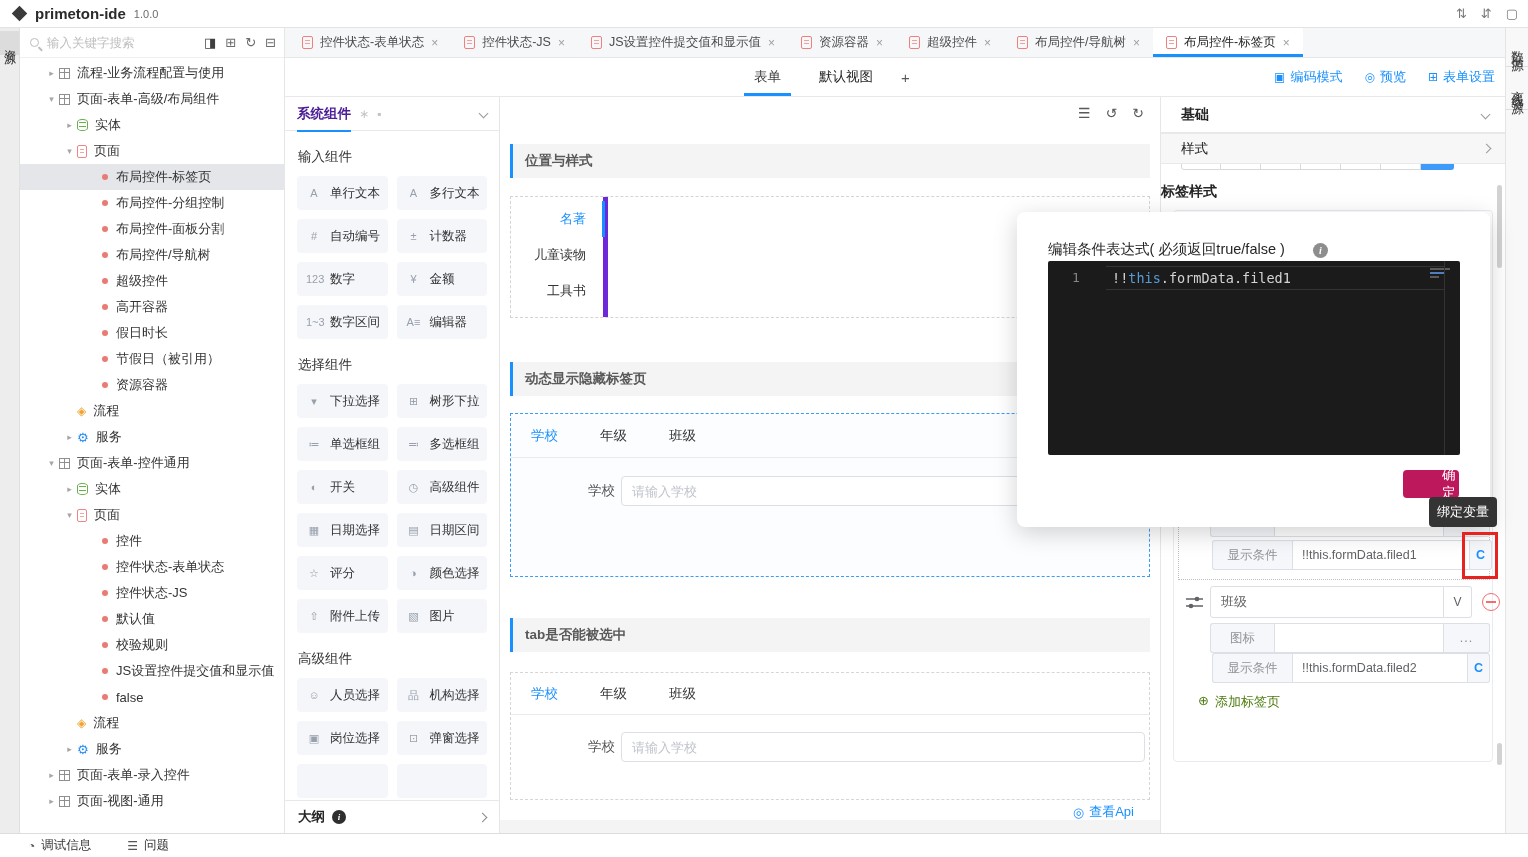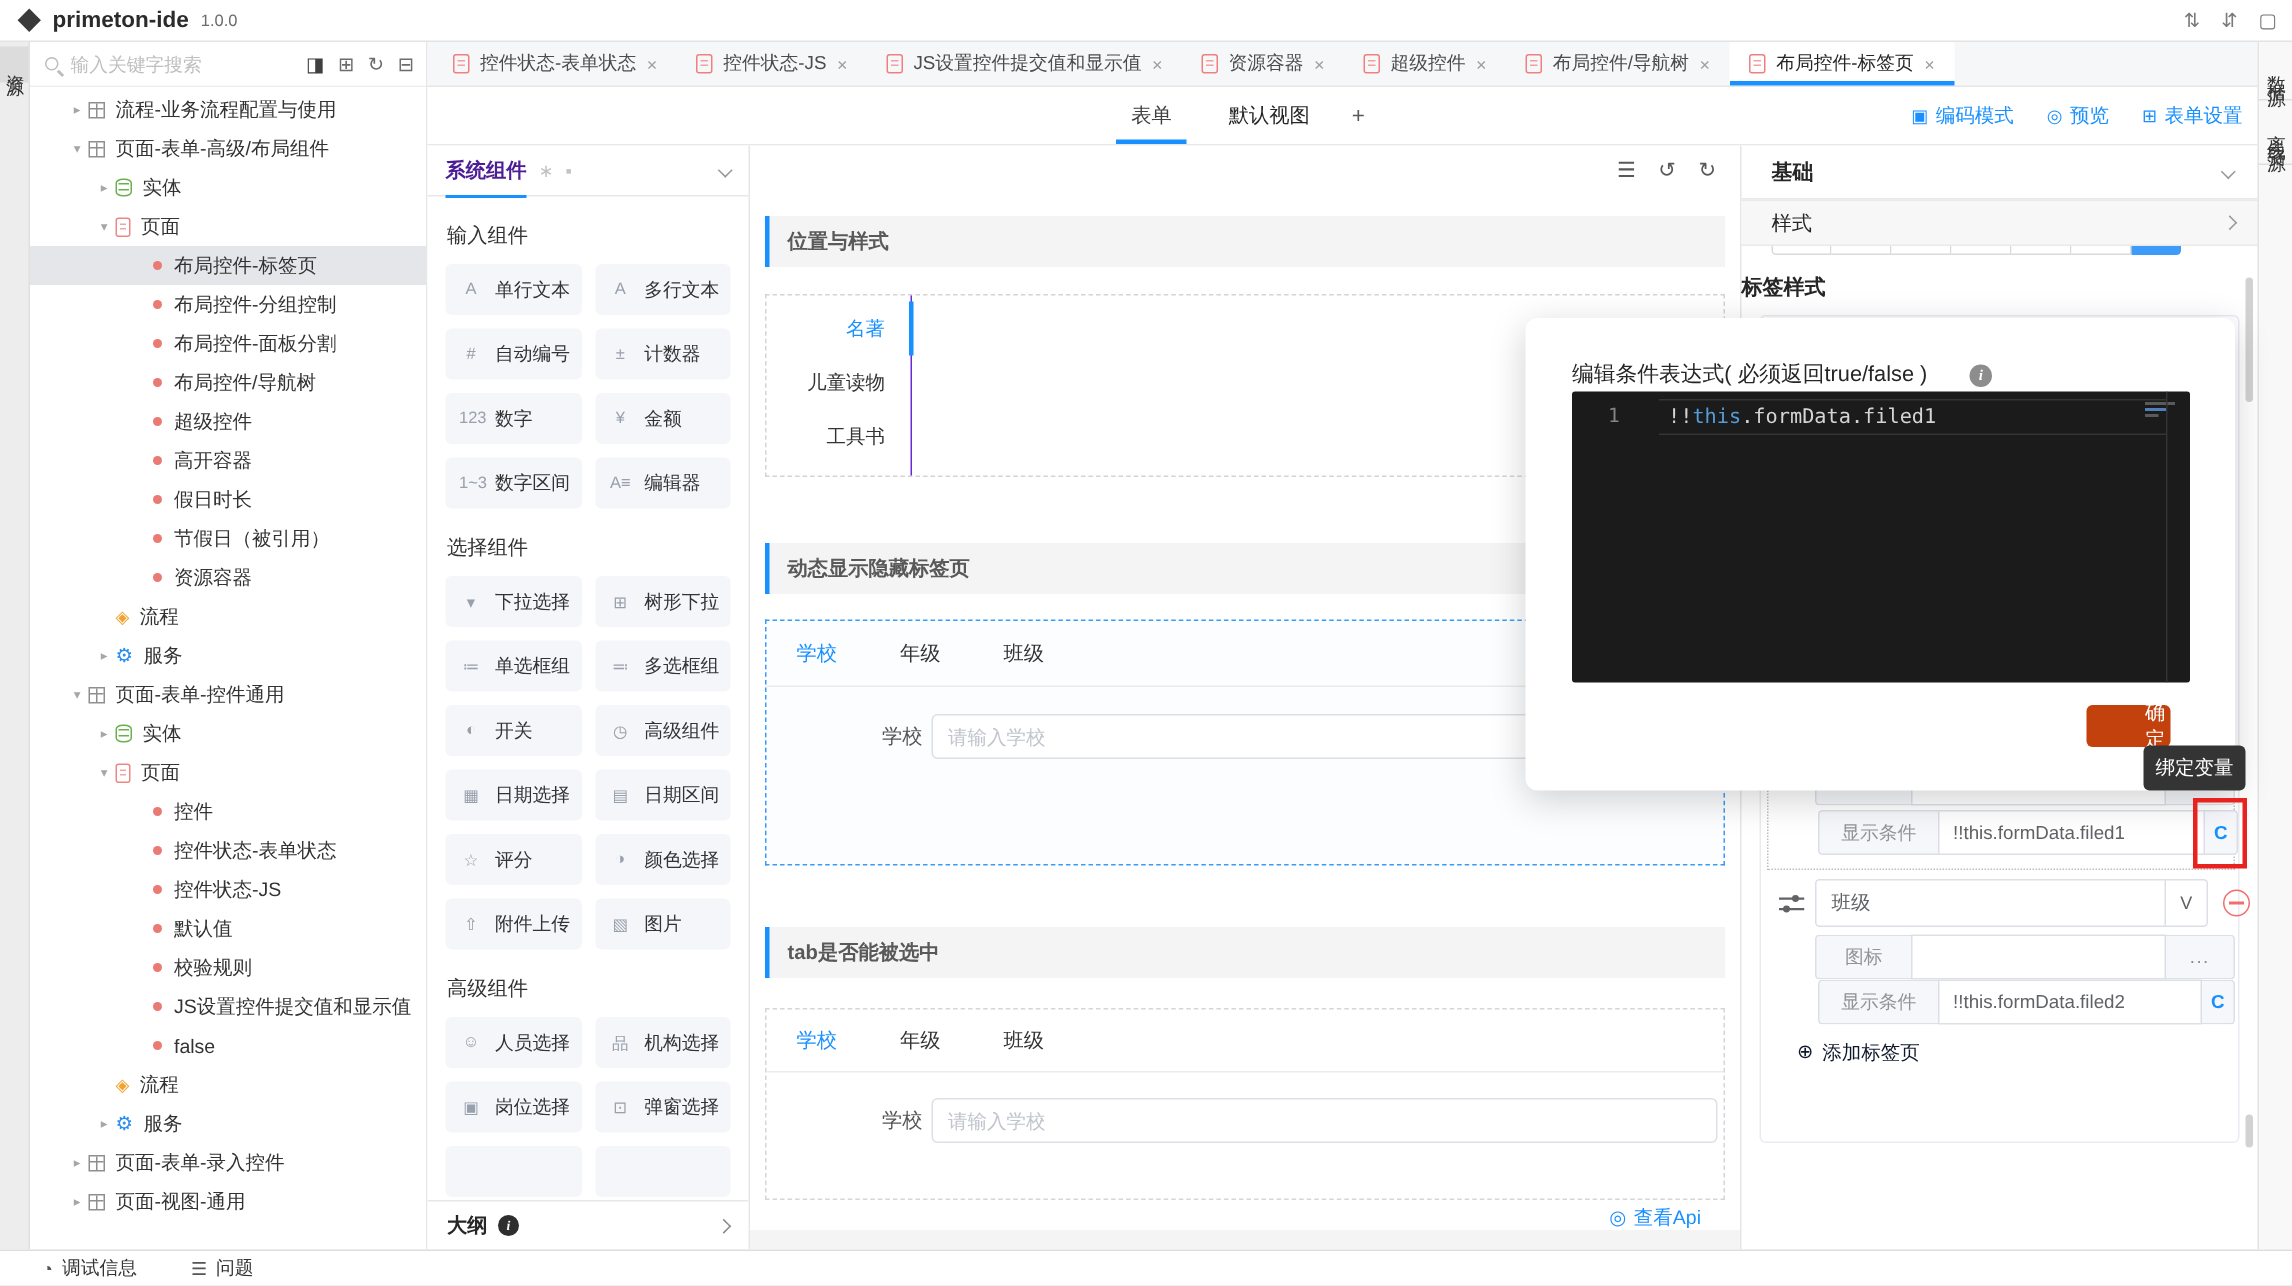--- a/index.html
+++ b/index.html
@@ -94,21 +94,21 @@
   .info-dark{width:14px;height:14px;border-radius:50%;background:#2e2e2e;color:#fff;display:inline-flex;align-items:center;justify-content:center;font:italic 700 9px "Liberation Serif",serif;}
   .info-dark::before{content:"i";}
   .pal-foot .chev{margin-left:auto;border-color:#8a8a8a;}
 
   
   #canvas{position:absolute;left:500px;top:97px;width:660px;height:736px;background:#fff;}
   .cv-toolbar{position:absolute;right:16px;top:8px;display:flex;gap:15px;color:#595959;font-size:14px;}
   .sec-bar{position:absolute;left:10px;width:640px;height:34px;background:#f4f4f4;border-left:3px solid #1890ff;
     display:flex;align-items:center;padding-left:12px;font-size:13.5px;font-weight:700;color:#595959;}
   .book-box{position:absolute;left:10px;top:99px;width:640px;height:122px;border:1px dashed #d4d4d4;background:#fff;display:flex;}
-  .book-col{width:97px;border-right:1px solid #6d28d9;padding-top:4px;}
+  .book-col{width:97px;border-right:5px solid #6d28d9;padding-top:4px;}
   .book-tab{height:36px;display:flex;align-items:center;justify-content:flex-end;padding-right:16px;font-size:13px;color:#333;border-right:3px solid transparent;margin-right:-2px;}
   .book-tab.active{color:#1890ff;border-right-color:#1890ff;}
   .tab-box{position:absolute;left:10px;width:640px;}
   .tab-box .tb-row{height:44px;display:flex;align-items:center;gap:42px;padding-left:20px;border-bottom:1px solid #ebebeb;}
   .tab-box .tb{font-size:13.5px;color:#333;}
   .tab-box .tb.active{color:#1890ff;}
   .field-row{position:absolute;left:0;width:100%;height:30px;}
   .field-row .fl{position:absolute;left:48px;width:56px;text-align:right;line-height:30px;font-size:13.5px;color:#555;}
   .field-row input{position:absolute;left:110px;width:524px;height:30px;border:1px solid #dcdfe6;border-radius:4px;background:#fff;
     padding:0 10px;font-size:13px;color:#606266;outline:none;font-family:inherit;}
@@ -138,21 +138,21 @@
     font-size:12.5px;display:flex;align-items:center;justify-content:center;}
   .inbox{background:#fff;border:1px solid #dcdfe6;display:flex;align-items:center;padding:0 9px;font-size:12.5px;color:#606266;white-space:nowrap;overflow:hidden;}
   .endbox{background:#f5f7fa;border:1px solid #dcdfe6;border-left:none;border-radius:0 3px 3px 0;display:flex;align-items:center;justify-content:center;font-size:12.5px;}
   .endbox.c{color:#1890ff;font-weight:700;}
   .endbox.dots{color:#8c8c8c;letter-spacing:1px;}
   .vbox{background:#fff;border:1px solid #dcdfe6;border-left:none;border-radius:0 3px 3px 0;display:flex;align-items:center;justify-content:center;color:#606266;font-size:12px;}
   .tabinput{background:#fff;border:1px solid #dcdfe6;border-radius:3px 0 0 3px;display:flex;align-items:center;padding:0 10px;font-size:13px;color:#606266;}
   .minus-circle{position:absolute;left:308px;top:382px;width:18px;height:18px;border:1.5px solid #f56c6c;border-radius:50%;}
   .minus-circle::before{content:"";position:absolute;left:3px;right:3px;top:7px;height:1.5px;background:#f56c6c;}
   .drag-handle{position:absolute;left:12px;top:384px;}
-  .add-link{position:absolute;left:24px;top:482px;display:inline-flex;gap:6px;color:#0f172a;font-size:13px;}
+  .add-link{position:absolute;left:24px;top:482px;display:inline-flex;gap:6px;color:#4d7c0f;font-size:13px;}
   .add-link .plus{font-size:13px;}
   .add-link .plus::before{content:"⊕";}
   .pr-collapse{position:absolute;left:0;width:345px;height:31px;background:#f7f7f7;border-top:1px solid #e9e9e9;border-bottom:1px solid #e9e9e9;
     display:flex;align-items:center;padding:0 16px 0 20px;font-size:13.5px;color:#262626;}
   .pr-collapse .chev{margin-left:auto;border-color:#9a9a9a;}
   .thumb{position:absolute;left:336px;width:5px;background:#d2d2d2;border-radius:3px;}
 
   
   #right-strip{position:absolute;left:1505px;top:28px;width:23px;height:805px;background:#f8f8f8;border-left:1px solid #e4e4e4;}
   .vtab-wrap{display:flex;justify-content:center;padding:13px 0;border-bottom:1px solid #ddd;}
@@ -174,21 +174,21 @@
   .editor{position:absolute;left:31px;top:49px;width:412px;height:194px;background:#1b1b1b;border-radius:2px;overflow:hidden;}
   .codeline{position:absolute;left:58px;top:5px;right:16px;height:24px;border-top:1px solid #343434;border-bottom:1px solid #343434;}
   .lineno{position:absolute;left:24px;top:9px;color:#858585;font:13px "DejaVu Sans Mono",monospace;}
   .code{position:absolute;left:64px;top:9px;font:13.5px "DejaVu Sans Mono",monospace;color:#d4d4d4;white-space:pre;}
   .code .kw{color:#569cd6;}
   .mini-map{position:absolute;right:10px;top:7px;width:20px;}
   .mini-map i{display:block;height:2px;margin-bottom:2px;background:#5a5a5a;}
   .mini-map i:nth-child(2){background:#4f7fbf;width:70%;}
   .mini-map i:nth-child(3){width:45%;}
   .vline{position:absolute;left:396px;top:0;bottom:0;width:1px;background:#333;}
-  .ok-btn{position:absolute;left:374px;top:258px;width:56px;height:28px;background:#c2410c;border-radius:4px;color:#fff;
+  .ok-btn{position:absolute;left:386px;top:258px;width:56px;height:28px;background:#be185d;border-radius:4px;color:#fff;
     font-size:13.5px;display:flex;align-items:center;justify-content:center;padding-left:39px;}
   #tooltip{position:absolute;left:1429px;top:497px;width:68px;height:30px;background:#343434;border-radius:4px;color:#fff;
     font-size:13px;display:flex;align-items:center;justify-content:center;z-index:55;}
   #red-annotation{position:absolute;left:1462px;top:532px;width:36px;height:47px;border:3px solid #e8221f;z-index:60;}
 </style>
 </head>
 <body>
 
 <div id="app">
 

